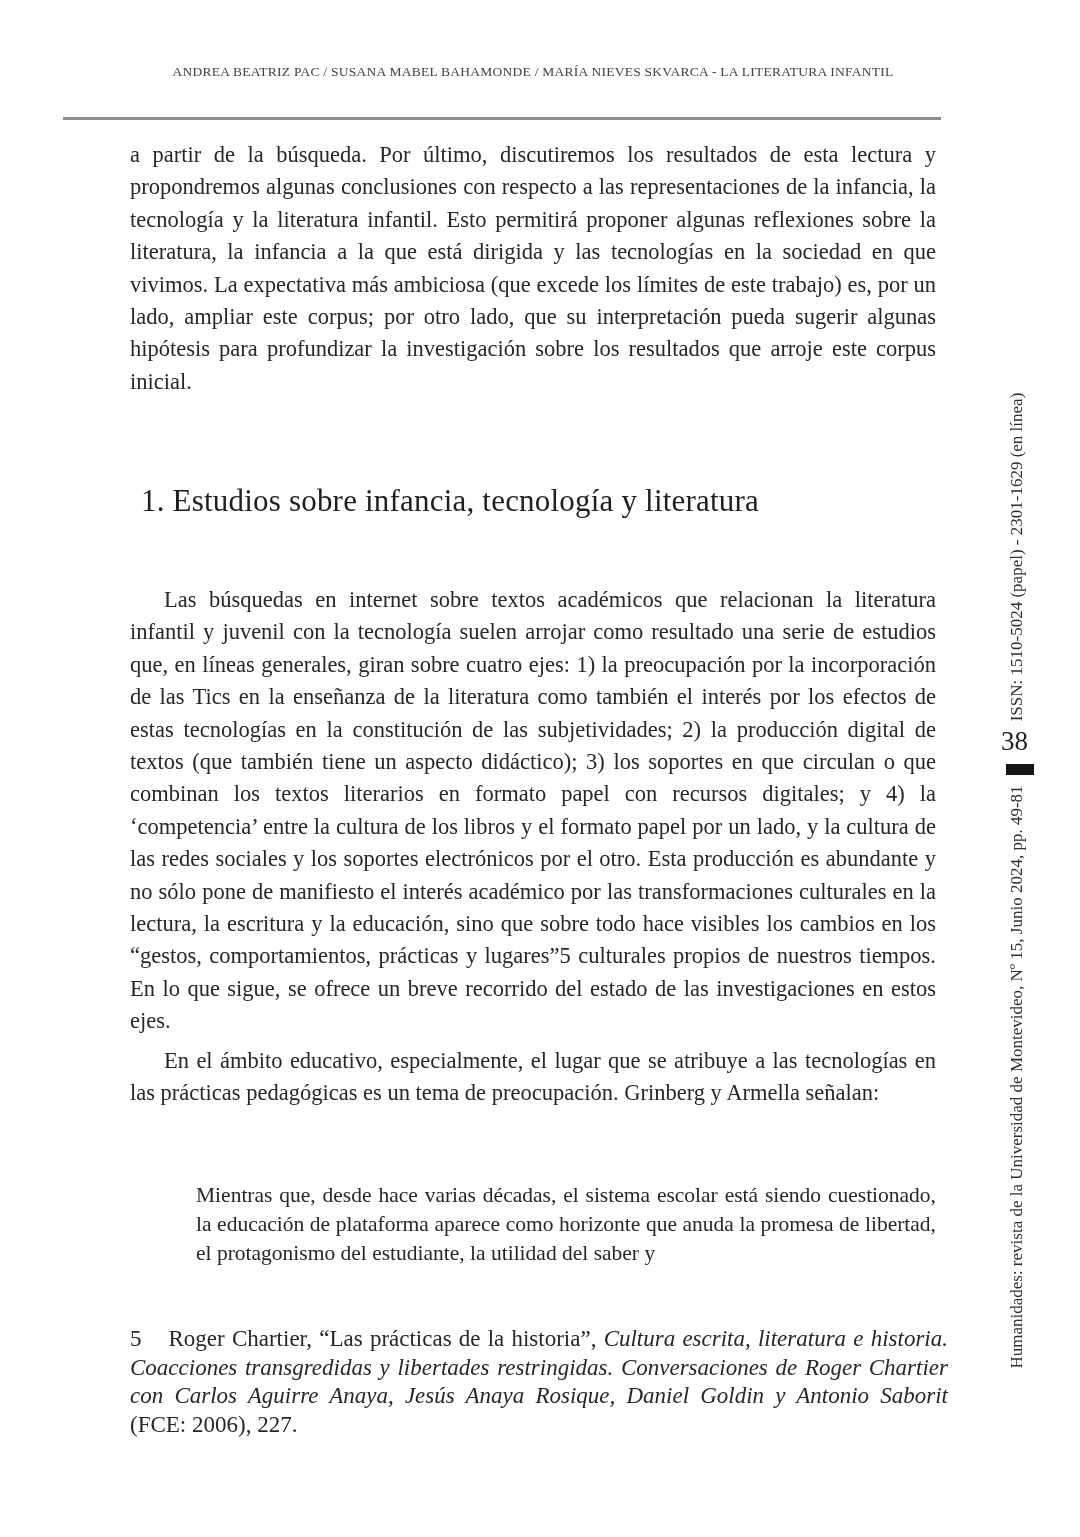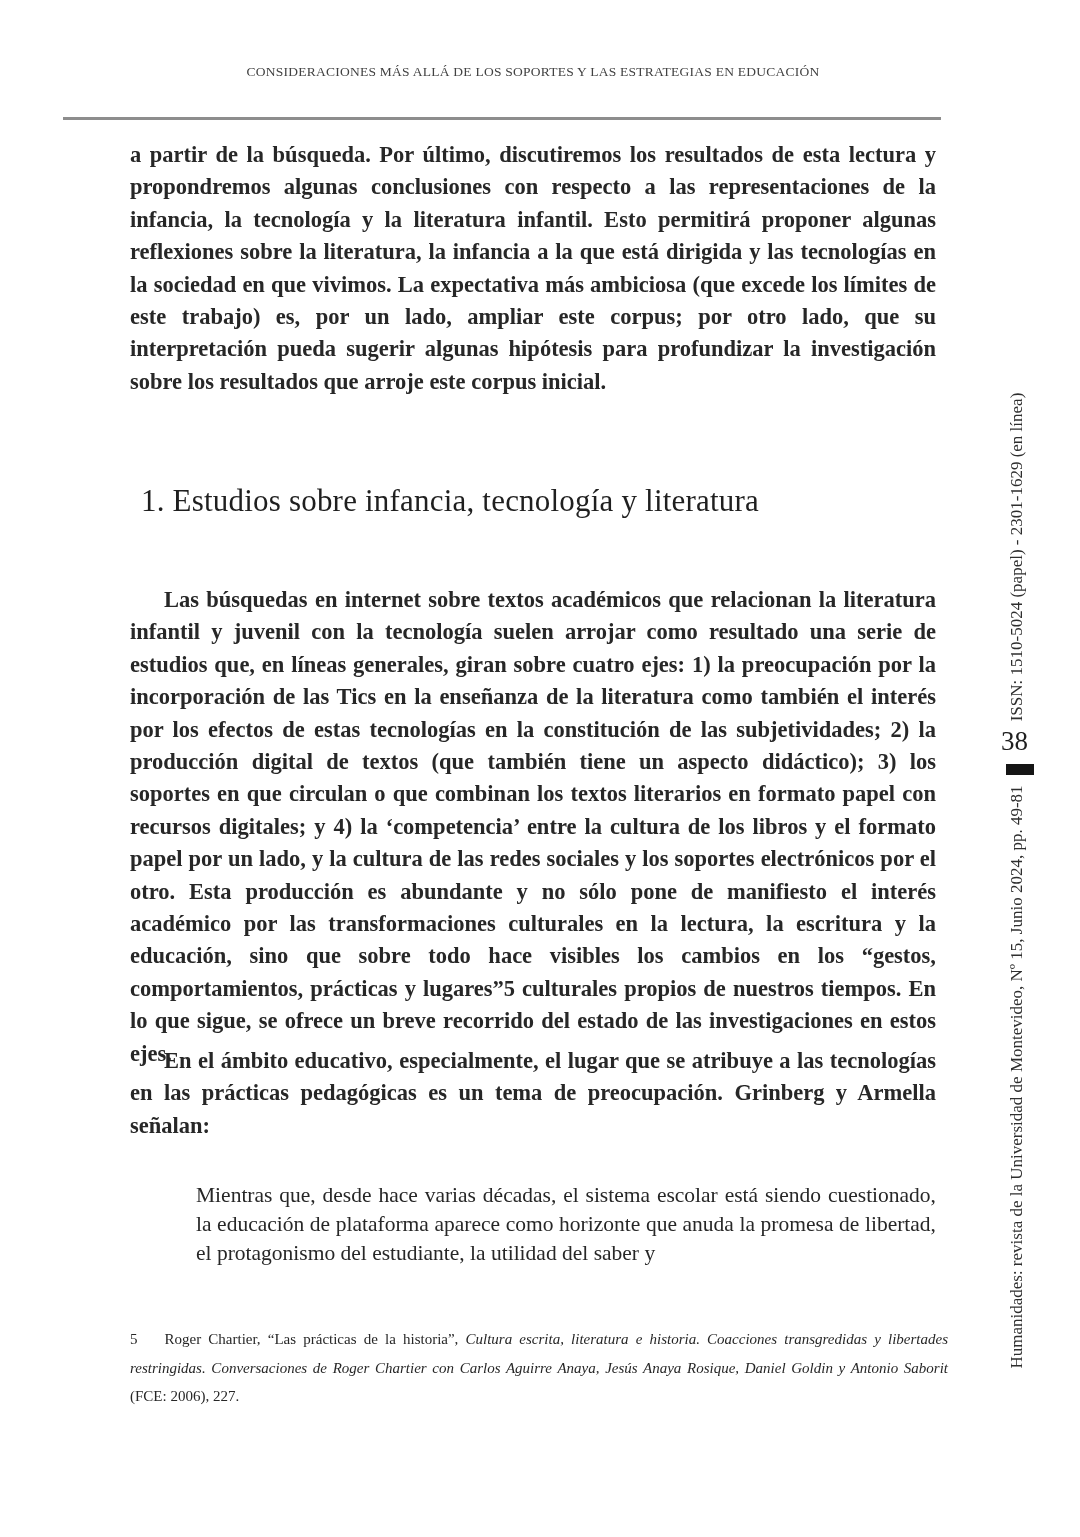--- a/index.html
+++ b/index.html
@@ -26,21 +26,20 @@
     width: 878px; height: 3px;
     background: #8d8d8d;
   }
   .para {
     position: absolute;
     left: 130px; width: 806px;
     font-size: 22.5px;
     line-height: 32.4px;
     text-align: justify;
     color: #272727;
-    font-weight: bold;
   }
   #paragraph-1 { top: 139px; }
   #paragraph-2 { top: 584px; text-indent: 34px; }
   #paragraph-3 { top: 1045px; text-indent: 34px; }
   .section-heading {
     position: absolute;
     left: 130px; top: 472px;
     font-size: 31px;
     font-weight: 400;
     color: #1f1f1f;
@@ -53,21 +52,21 @@
     width: 740px;
     font-size: 21.5px;
     line-height: 29px;
     text-align: justify;
     color: #272727;
   }
   .footnote {
     position: absolute;
     left: 130px; top: 1325px;
     width: 818px;
-    font-size: 15px;
+    font-size: 23px;
     line-height: 28.5px;
     text-align: justify;
     color: #272727;
   }
   .footnote .fn-num { padding-right: 27px; }
   .footnote .fn-italic { font-style: italic; }
   .vtext {
     position: absolute;
     white-space: nowrap;
     font-size: 17px;
@@ -86,21 +85,21 @@
     position: absolute;
     left: 1006px; top: 764px;
     width: 28px; height: 11px;
     background: #151515;
   }
 </style>
 </head>
 <body>
 
 <div class="running-header">
-  <div>CONSIDERACIONES MÁS ALLÁ DE LOS SOPORTES Y LAS ESTRATEGIAS EN EDUCACIÓN</div>
+  <div>ANDREA BEATRIZ PAC / SUSANA MABEL BAHAMONDE / MARÍA NIEVES SKVARCA - LA LITERATURA INFANTIL</div>
 </div>
 
 <div class="header-rule"></div>
 
 <div class="para" id="paragraph-1">a partir de la búsqueda. Por último, discutiremos los resultados de esta lectura y propondremos algunas conclusiones con respecto a las representaciones de la infancia, la tecnología y la literatura infantil. Esto permitirá proponer algunas reflexiones sobre la literatura, la infancia a la que está dirigida y las tecnologías en la sociedad en que vivimos. La expectativa más ambiciosa (que excede los límites de este trabajo) es, por un lado, ampliar este corpus; por otro lado, que su interpretación pueda sugerir algunas hipótesis para profundizar la investigación sobre los resultados que arroje este corpus inicial.</div>
 
 <h1 class="section-heading">1. Estudios sobre infancia, tecnología y literatura</h1>
 
 <div class="para" id="paragraph-2">Las búsquedas en internet sobre textos académicos que relacionan la literatura infantil y juvenil con la tecnología suelen arrojar como resultado una serie de estudios que, en líneas generales, giran sobre cuatro ejes: 1) la preocupación por la incorporación de las Tics en la enseñanza de la literatura como también el interés por los efectos de estas tecnologías en la constitución de las subjetividades; 2) la producción digital de textos (que también tiene un aspecto didáctico); 3) los soportes en que circulan o que combinan los textos literarios en formato papel con recursos digitales; y 4) la ‘competencia’ entre la cultura de los libros y el formato papel por un lado, y la cultura de las redes sociales y los soportes electrónicos por el otro. Esta producción es abundante y no sólo pone de manifiesto el interés académico por las transformaciones culturales en la lectura, la escritura y la educación, sino que sobre todo hace visibles los cambios en los “gestos, comportamientos, prácticas y lugares”5 culturales propios de nuestros tiempos. En lo que sigue, se ofrece un breve recorrido del estado de las investigaciones en estos ejes.</div>
 

